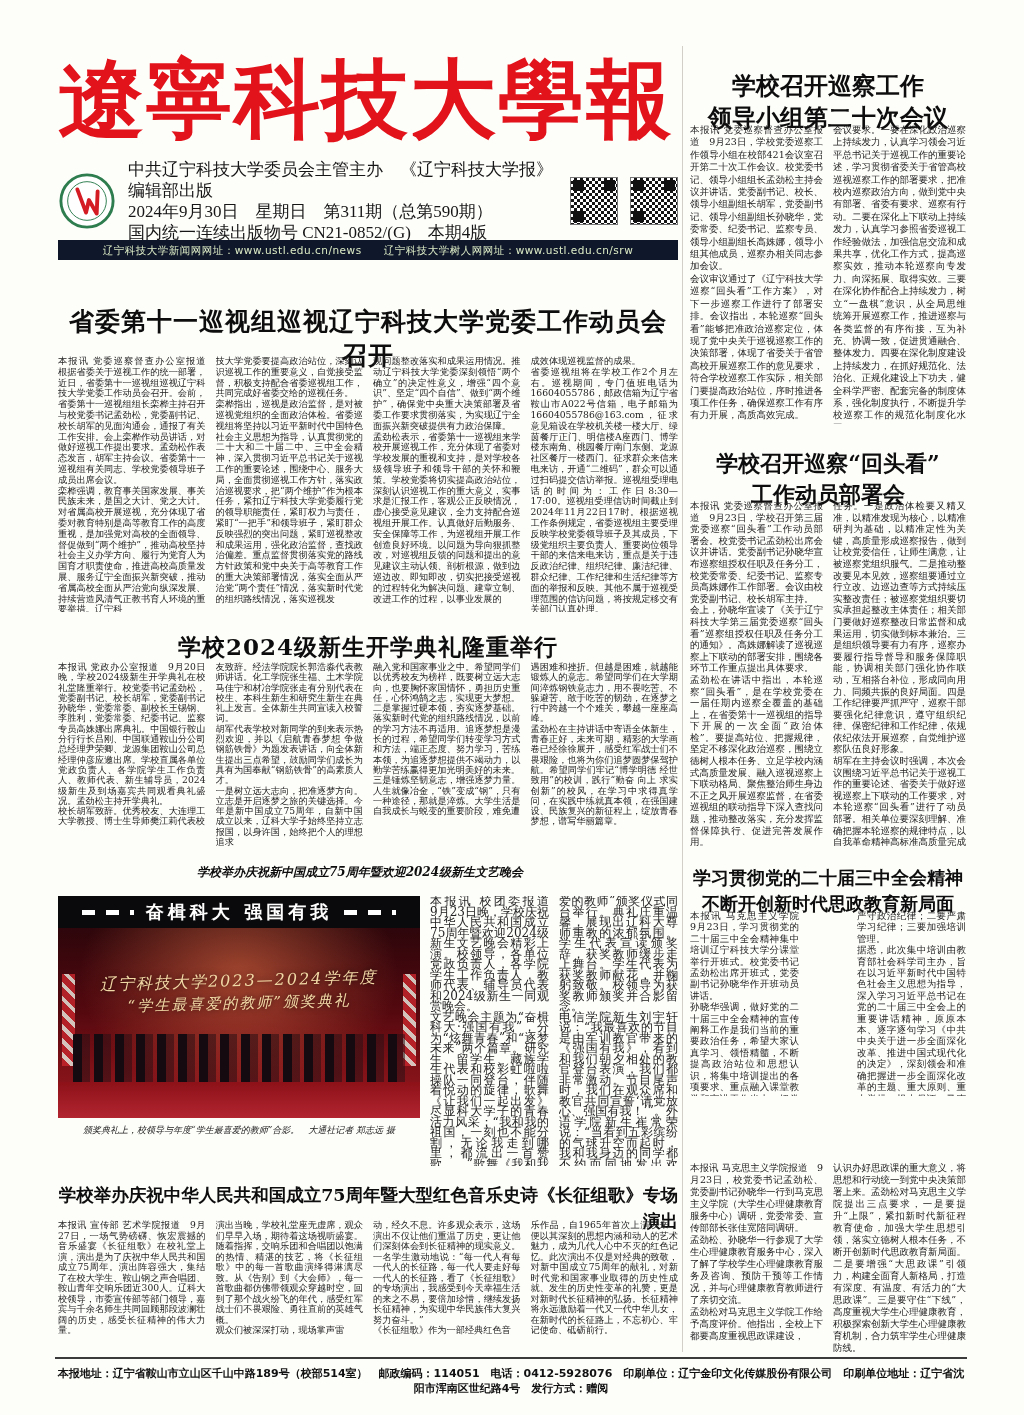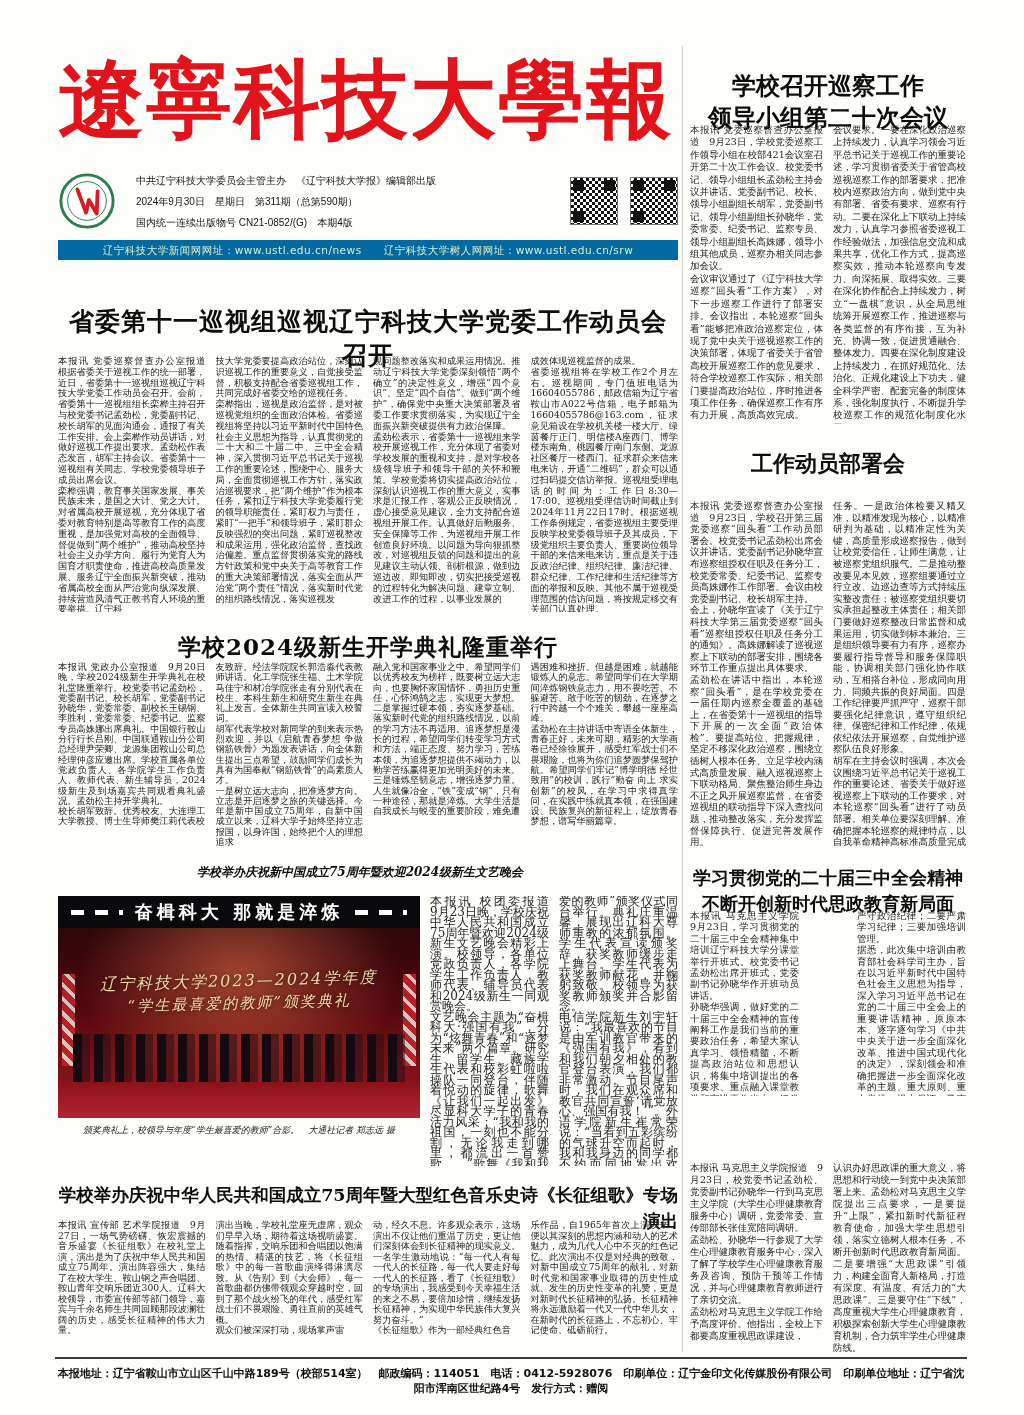--- a/index.html
+++ b/index.html
@@ -5,27 +5,27 @@
   html,body{margin:0;padding:0;background:#e9e7e2;}
   .page{position:relative;width:1024px;height:1415px;margin:0 auto;background:#fdfdfa;
         font-family:"DejaVu Serif",serif;color:#1b1b1b;overflow:hidden;}
   
   .mast-title{position:absolute;left:54px;top:36px;width:624px;height:126px;
         font-size:86px;line-height:126px;font-weight:bold;color:#e2131b;text-align:center;
         letter-spacing:2px;white-space:nowrap;}
   .mast-info{position:absolute;left:58px;top:170px;width:620px;height:62px;
         display:flex;align-items:center;gap:12px;}
   .mast-logo{width:58px;height:58px;flex:0 0 auto;}
-  .mast-lines{flex:1;font-family:Liberation Sans, sans-serif;font-size:10px;line-height:21px;color:#161616;margin-left:8px;}
+  .mast-lines{flex:1;font-family:Liberation Serif, serif;font-size:17px;line-height:21px;color:#161616;}
   .qr{width:46px;height:46px;flex:0 0 auto;border:1px solid #777;background:
       linear-gradient(#111,#111) 2px 2px/11px 11px no-repeat,
       linear-gradient(#111,#111) calc(100% - 2px) 2px/11px 11px no-repeat,
       linear-gradient(#111,#111) 2px calc(100% - 2px)/11px 11px no-repeat,
       repeating-conic-gradient(#141414 0% 25%,#fff 0% 50%) 0 0/6px 6px;}
-  .mast-bar{position:absolute;left:58px;top:240px;width:620px;height:20px;background:#0369a1;
+  .mast-bar{position:absolute;left:58px;top:240px;width:620px;height:20px;background:#0f172a;
       color:#ddecc6;font-family:"DejaVu Sans",sans-serif;font-size:10.5px;line-height:20px;
       text-align:center;letter-spacing:.5px;}
   .vrule{position:absolute;left:682px;top:46px;width:1px;height:1306px;background:#d2cfc8;}
   
   .head{position:absolute;font-weight:bold;text-align:center;color:#0d0d0d;}
   .head-a{left:58px;top:288px;width:620px;font-size:25px;line-height:34px;letter-spacing:1px;}
   .head-b{left:58px;top:616px;width:620px;font-size:23px;line-height:32px;letter-spacing:1px;}
   .head-c{left:50px;top:850px;width:620px;font-size:12px;line-height:28px;font-style:italic;}
   .head-d{left:58px;top:1170px;width:620px;font-size:17.5px;line-height:26px;text-align:right;}
   .head-r{left:690px;width:276px;}
@@ -123,21 +123,21 @@
 二是掌握过硬本领，夯实逐梦基础。落实新时代党的组织路线情况，以前的学习方法不再适用。追逐梦想是漫长的过程，希望同学们转变学习方式和方法，端正态度、努力学习，苦练本领，为追逐梦想提供不竭动力，以勤学苦练赢得更加光明美好的未来。
 三是锤炼坚韧意志，增强逐梦力量。人生就像冶金，“铁”变成“钢”，只有一种途径，那就是淬炼。大学生活是自我成长与蜕变的重要阶段，难免遭</div>
     <div class="col">遇困难和挫折。但越是困难，就越能锻炼人的意志。希望同学们在大学期间淬炼钢铁意志力，用不畏吃苦、不躲避苦、敢于吃苦的韧劲，在逐梦之行中跨越一个个难关，攀越一座座高峰。
 孟劲松在主持讲话中寄语全体新生，青春正好，未来可期，精彩的大学画卷已经徐徐展开，感受红军战士们不畏艰险，也将为你们追梦圆梦保驾护航。希望同学们牢记“博学明德 经世致用”的校训，践行“勤奋 向上 求实 创新”的校风，在学习中求得真学问，在实践中练就真本领，在强国建设、民族复兴的新征程上，绽放青春梦想，谱写华丽篇章。</div>
   </div>
 
   <h1 class="head head-c">学校举办庆祝新中国成立75周年暨欢迎2024级新生文艺晚会</h1>
   <figure class="photo">
     <div class="photo-banner">
       <span class="dash"></span>
-      <span>奋楫科大 那就是淬炼</span>
+      <span>奋楫科大 强国有我</span>
       <span class="dash"></span>
     </div>
     <div class="photo-stage">
       <div class="stage-text">
         <div class="stage-line1">辽宁科技大学2023—2024学年度</div>
         <div class="stage-line2">“学生最喜爱的教师”颁奖典礼</div>
       </div>
       <div class="side-deco deco-l"></div>
       <div class="side-deco deco-r"></div>
       <div class="photo-people"></div>
@@ -167,20 +167,21 @@
     <div>学校召开巡察工作</div>
     <div>领导小组第二十次会议</div>
   </h2>
   <div class="body body-r body-r1 gap">
     <div class="col">本报讯 党委巡察督查办公室报道　9月23日，学校党委巡察工作领导小组在校部421会议室召开第二十次工作会议。校党委书记、领导小组组长孟劲松主持会议并讲话。党委副书记、校长、领导小组副组长胡军，党委副书记、领导小组副组长孙晓华，党委常委、纪委书记、监察专员、领导小组副组长高姝娜，领导小组其他成员，巡察办相关同志参加会议。
 会议审议通过了《辽宁科技大学巡察“回头看”工作方案》，对下一步巡察工作进行了部署安排。会议指出，本轮巡察“回头看”能够把准政治巡察定位，体现了党中央关于巡视巡察工作的决策部署，体现了省委关于省管高校开展巡察工作的意见要求，符合学校巡察工作实际，相关部门要提高政治站位，序时推进各项工作任务，确保巡察工作有序有力开展，高质高效完成。</div>
     <div class="col">会议要求。一要在深化政治巡察上持续发力，认真学习领会习近平总书记关于巡视工作的重要论述，学习贯彻省委关于省管高校巡视巡察工作的部署要求，把准校内巡察政治方向，做到党中央有部署、省委有要求、巡察有行动。二要在深化上下联动上持续发力，认真学习参照省委巡视工作经验做法，加强信息交流和成果共享，优化工作方式，提高巡察实效，推动本轮巡察向专发力、向深拓展、取得实效。三要在深化协作配合上持续发力，树立“一盘棋”意识，从全局思维统筹开展巡察工作，推进巡察与各类监督的有序衔接，互为补充、协调一致，促进贯通融合、整体发力。四要在深化制度建设上持续发力，在抓好规范化、法治化、正规化建设上下功夫，健全科学严密、配套完备的制度体系，强化制度执行，不断提升学校巡察工作的规范化制度化水平。</div>
   </div>
 
   <h2 class="head head-r head-r2">
+    <div>学校召开巡察“回头看”</div>
     <div>工作动员部署会</div>
   </h2>
   <div class="body body-r body-r2 gap">
     <div class="col">本报讯 党委巡察督查办公室报道　9月23日，学校召开第三届党委巡察“回头看”工作动员部署会。校党委书记孟劲松出席会议并讲话。党委副书记孙晓华宣布巡察组授权任职及任务分工，校党委常委、纪委书记、监察专员高姝娜作工作部署。会议由校党委副书记、校长胡军主持。
 会上，孙晓华宣读了《关于辽宁科技大学第三届党委巡察“回头看”巡察组授权任职及任务分工的通知》。高姝娜解读了巡视巡察上下联动的部署安排，围绕各环节工作重点提出具体要求。
 孟劲松在讲话中指出，本轮巡察“回头看”，是在学校党委在一届任期内巡察全覆盖的基础上，在省委第十一巡视组的指导下开展的一次全面“政治体检”。要提高站位、把握规律，坚定不移深化政治巡察，围绕立德树人根本任务、立足学校内涵式高质量发展、融入巡视巡察上下联动格局、聚焦整治师生身边不正之风开展巡察监督，在省委巡视组的联动指导下深入查找问题，推动整改落实，充分发挥监督保障执行、促进完善发展作用。
 孟劲松强调，本轮巡察“回头看”时间紧、任务重、要求高，各单位要精心组织实施，形成整体合力，高质高效完成巡察</div>
     <div class="col">任务。一是政治体检要又精又准，以精准发现为核心，以精准研判为基础，以精准定性为关键，高质量形成巡察报告，做到让校党委信任，让师生满意，让被巡察党组织服气。二是推动整改要见本见效，巡察组要通过立行立改、边巡边查等方式持续压实整改责任；被巡察党组织要切实承担起整改主体责任；相关部门要做好巡察整改日常监督和成果运用，切实做到标本兼治。三是组织领导要有力有序，巡察办要履行指导督导和服务保障职能，协调相关部门强化协作联动，互相搭台补位，形成同向用力、同频共振的良好局面。四是工作纪律要严抓严守，巡察干部要强化纪律意识，遵守组织纪律、保密纪律和工作纪律，依规依纪依法开展巡察，自觉维护巡察队伍良好形象。
 胡军在主持会议时强调，本次会议围绕习近平总书记关于巡视工作的重要论述、省委关于做好巡视巡察上下联动的工作要求，对本轮巡察“回头看”进行了动员部署。相关单位要深刻理解、准确把握本轮巡察的规律特点，以自我革命精神高标准高质量完成好本轮巡察“回头看”的各项工作任务，以扎实的巡察成效助推学校事业高质量发展。</div>
   </div>

